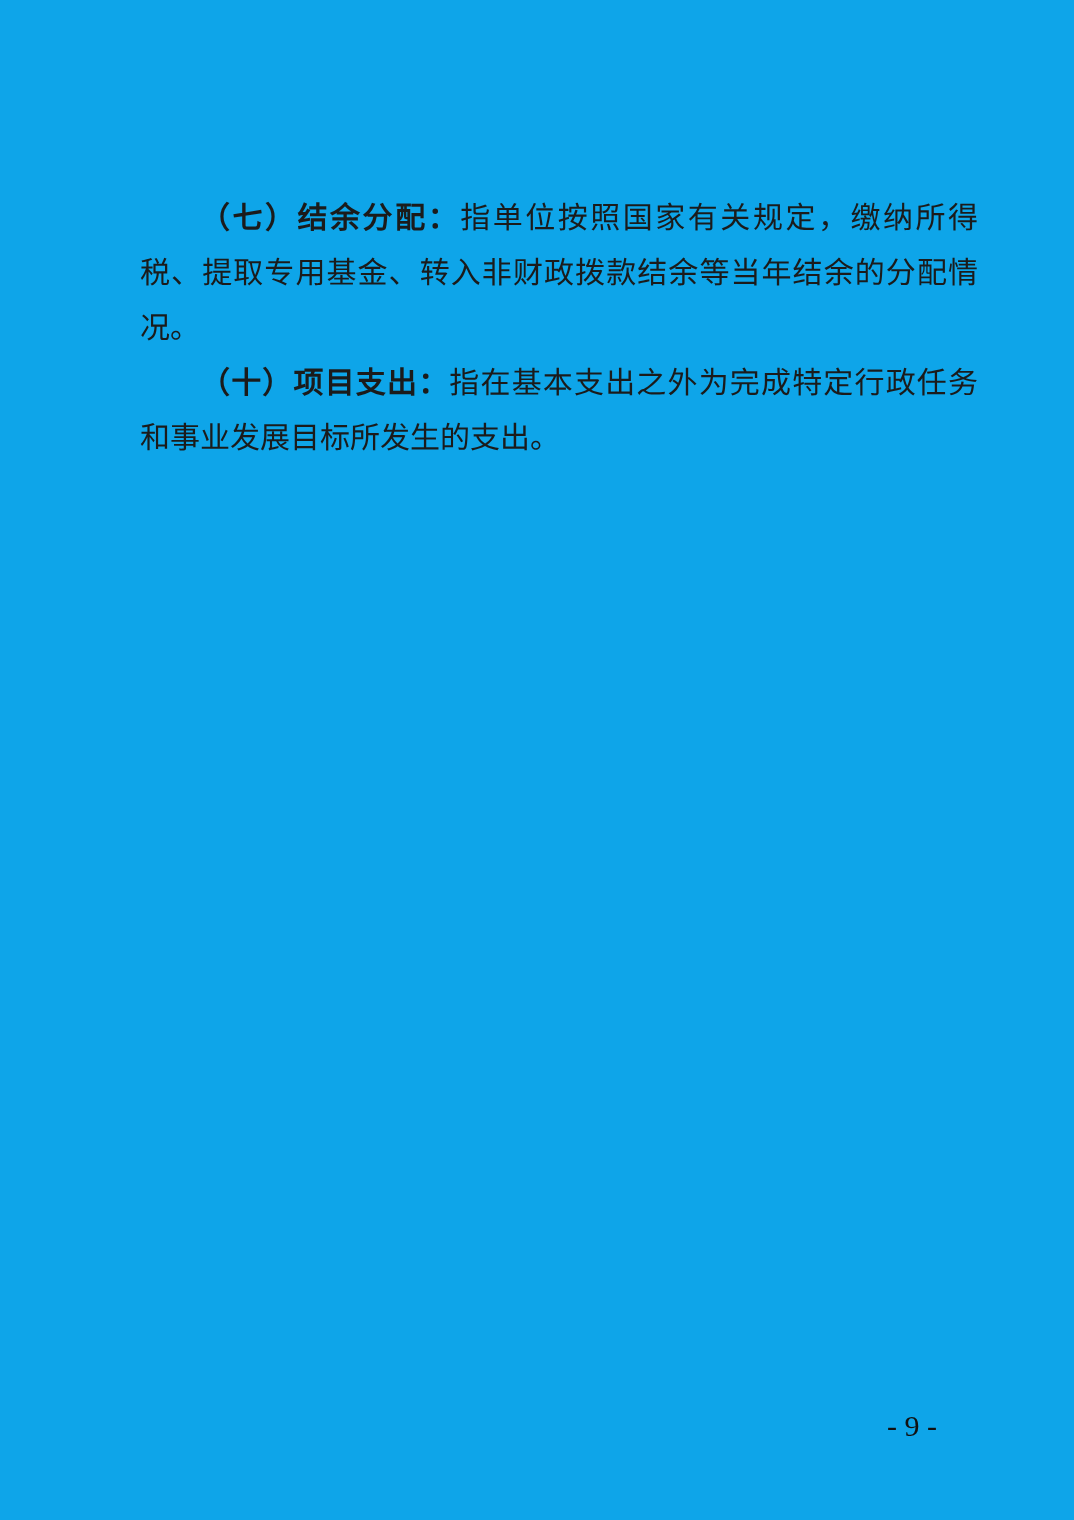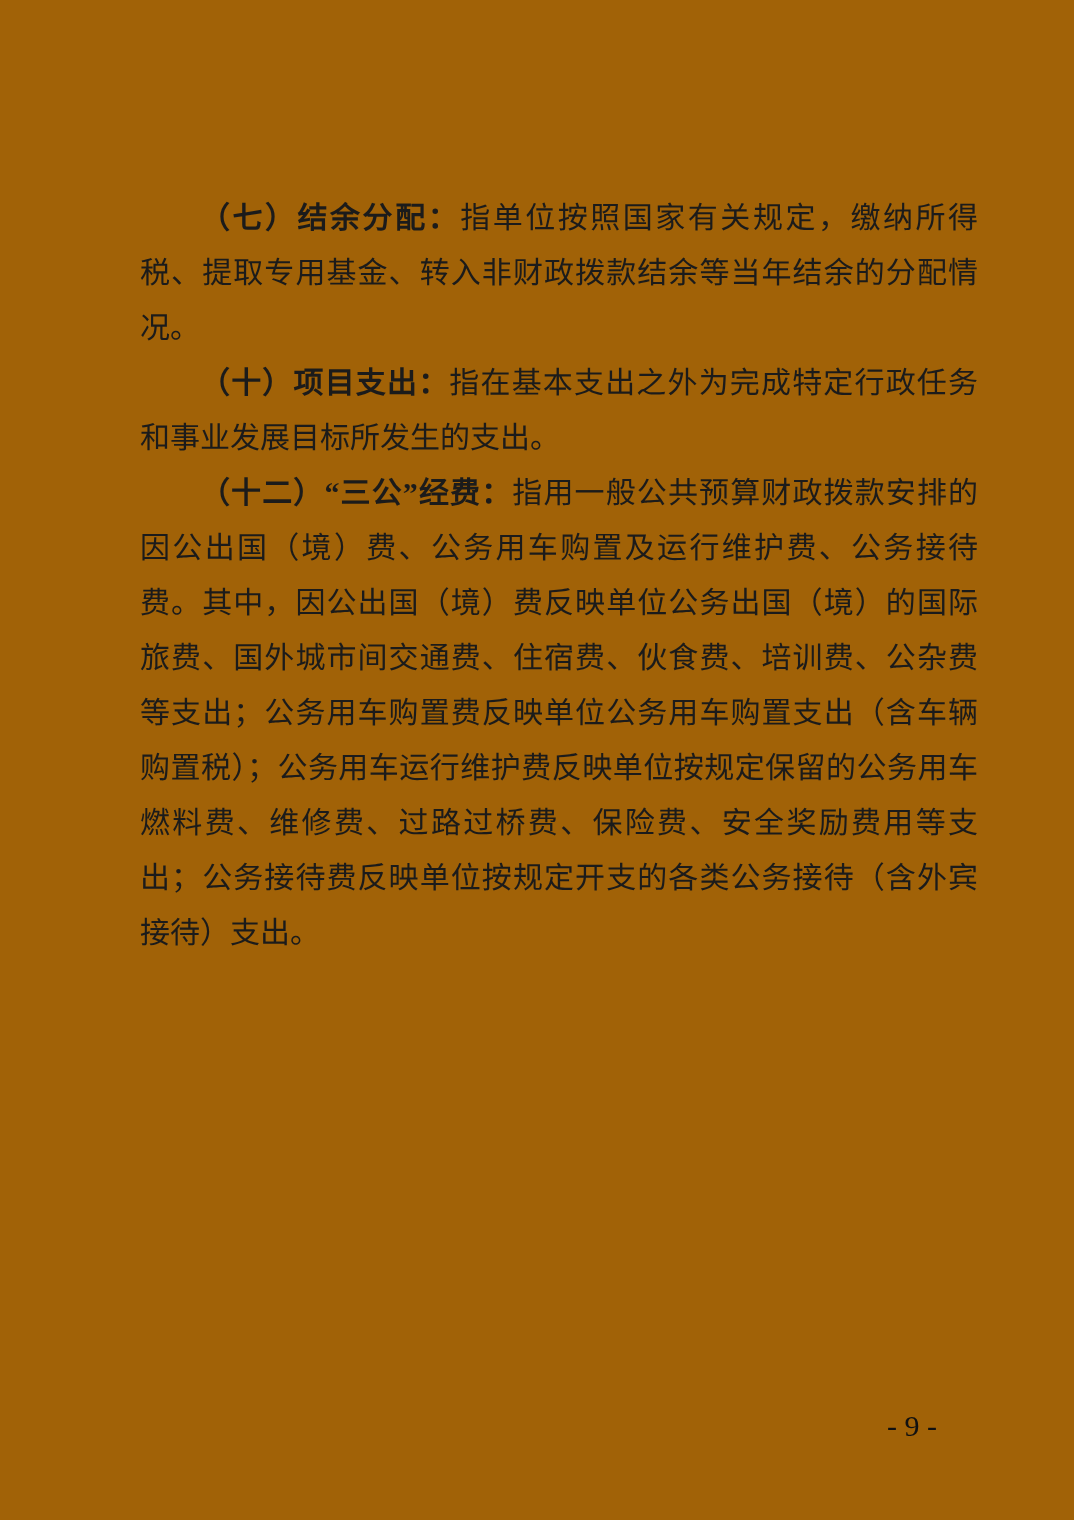--- a/index.html
+++ b/index.html
@@ -9,21 +9,21 @@
   body {
     width: 1074px;
     height: 1520px;
     background: #ffffff;
     position: relative;
     overflow: hidden;
   }
   .page {
     position: absolute;
     inset: 0;
-    background: #a16207;
+    background: #0ea5e9;
   }
   .content {
     position: absolute;
     left: 140px;
     top: 190px;
     width: 838px;
     color: #1b1b1b;
     font-family: "Liberation Serif", "DejaVu Serif", serif;
     font-size: 30px;
     line-height: 55px;
@@ -54,18 +54,17 @@
 <div class="page">
   <div class="content">
 
     <p class="para"><span class="term">（七）结余分配：</span><span>指单位按照国家有关规定，缴纳所得税、提取专用基金、转入非财政拨款结余等当年结余的分配情况。</span></p>
 
 
 
     <p class="para"><span class="term">（十）项目支出：</span><span>指在基本支出之外为完成特定行政任务和事业发展目标所发生的支出。</span></p>
 
 
-    <p class="para"><span class="term">（十二）“三公”经费：</span><span>指用一般公共预算财政拨款安排的因公出国（境）费、公务用车购置及运行维护费、公务接待费。其中，因公出国（境）费反映单位公务出国（境）的国际旅费、国外城市间交通费、住宿费、伙食费、培训费、公杂费等支出；公务用车购置费反映单位公务用车购置支出（含车辆购置税）；公务用车运行维护费反映单位按规定保留的公务用车燃料费、维修费、过路过桥费、保险费、安全奖励费用等支出；公务接待费反映单位按规定开支的各类公务接待（含外宾接待）支出。</span></p>
 
   </div>
 
   <div class="page-num">- 9 -</div>
 </div>
 
 </body></html>

